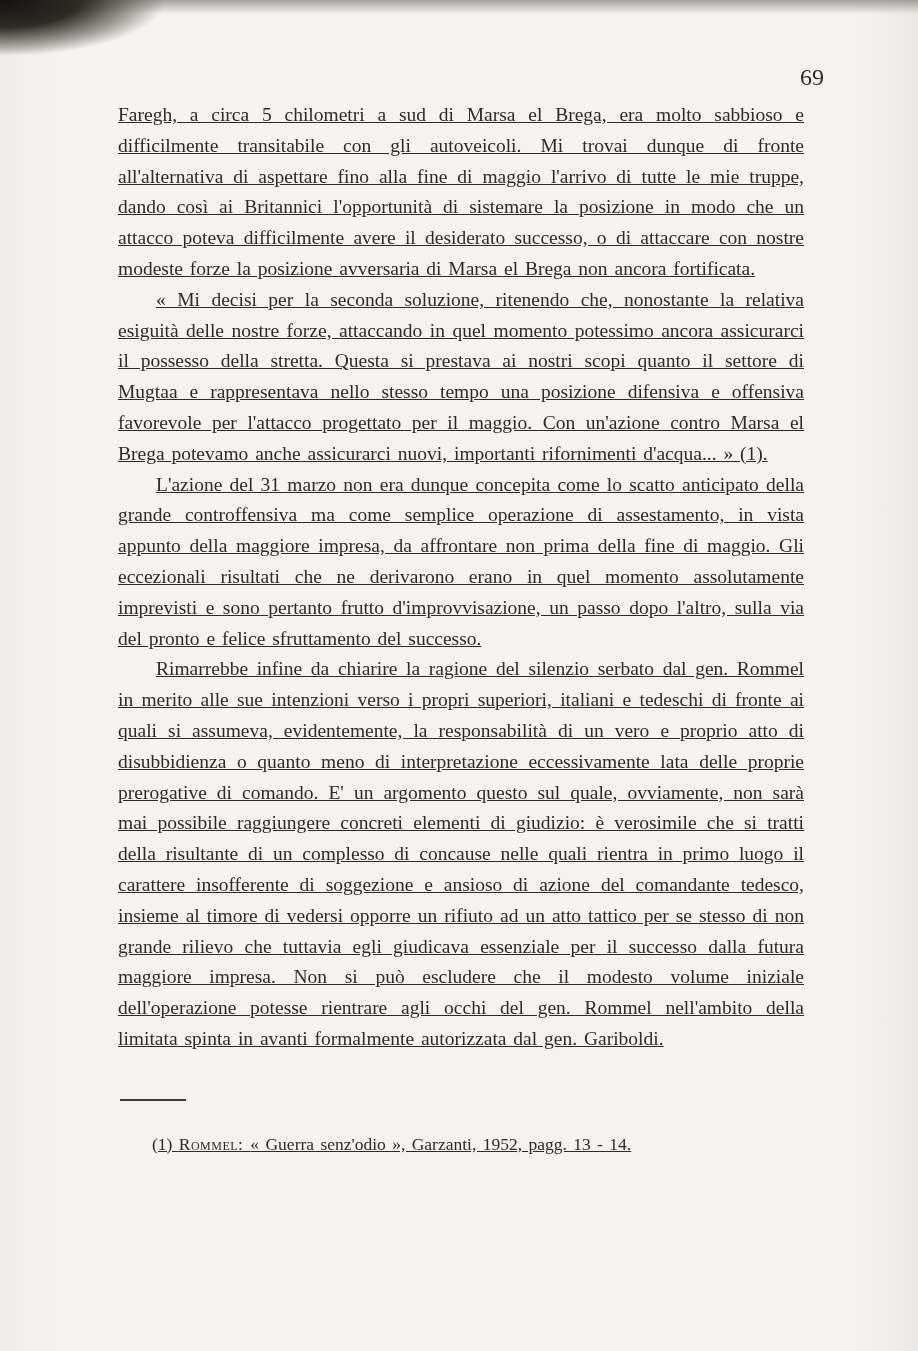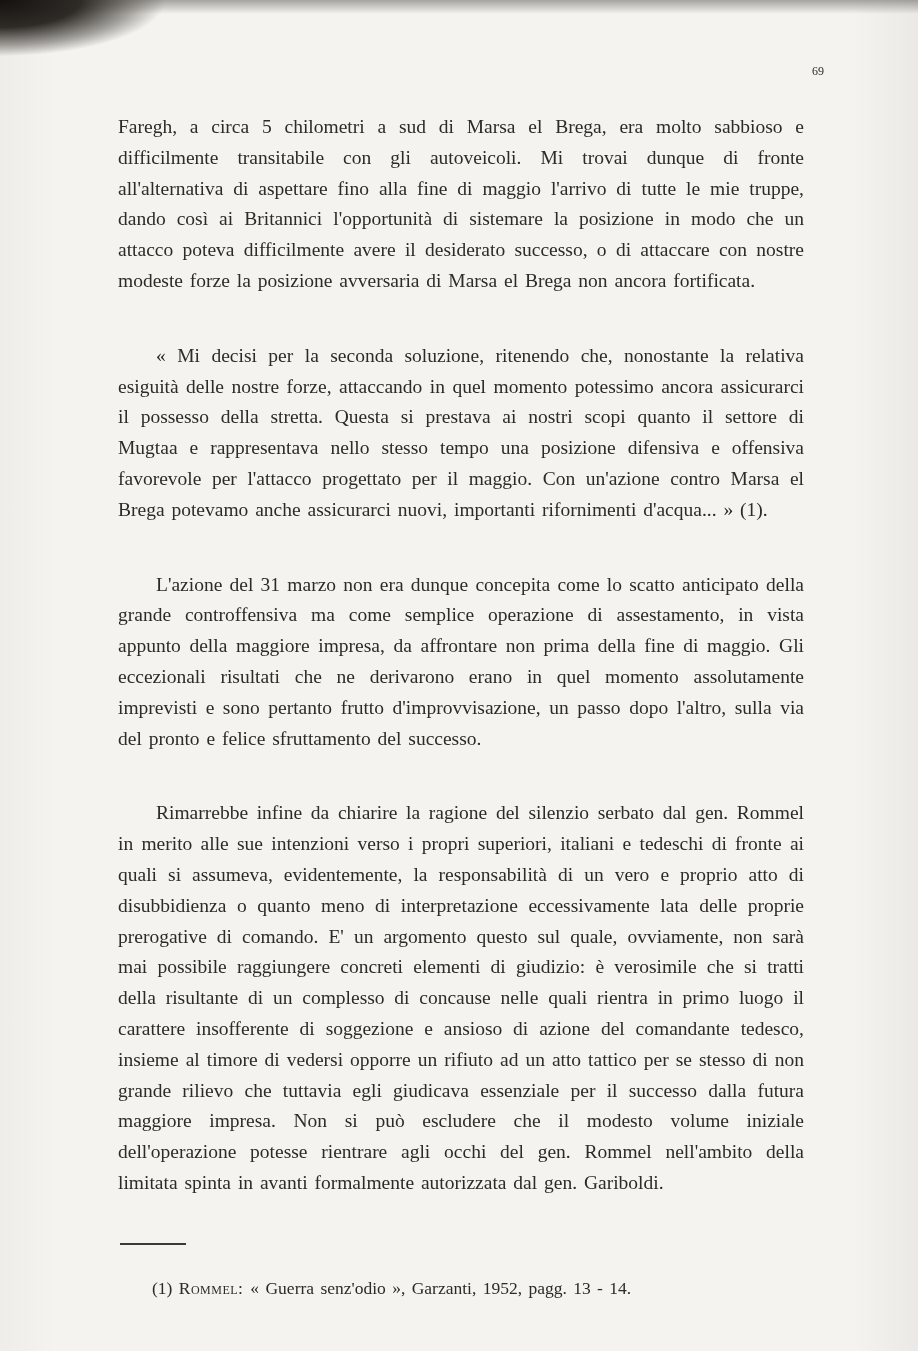--- a/index.html
+++ b/index.html
@@ -35,40 +35,40 @@
     background: radial-gradient(ellipse 230px 78px at 0 0,
       #14120f 0%, #2e2b27 35%, rgba(80,77,72,0.5) 58%, rgba(120,117,110,0) 72%);
     pointer-events: none;
   }
   .page-number {
     position: absolute;
     top: 64px;
     left: 760px;
     width: 64px;
     text-align: right;
-    font-size: 12px;
+    font-size: 24px;
     color: #2d2b27;
   }
   .text-block {
     position: absolute;
     left: 118px;
-    top: 112px;
+    top: 100px;
     width: 686px;
     color: #2d2b27;
     font-size: 19.5px;
     line-height: 30.8px;
     text-align: justify;
     word-spacing: 2px;
+    text-decoration: underline;
   }
   .text-block p {
     margin: 0;
   }
   .text-block p.indent {
     text-indent: 38px;
-    margin-top: 44px;
   }
   .footnote-rule {
     width: 66px;
     height: 0;
     border: none;
     border-top: 2px solid #3c3a36;
     margin: 44px 0 30px 2px;
   }
   .footnote {
     font-size: 17.5px;

